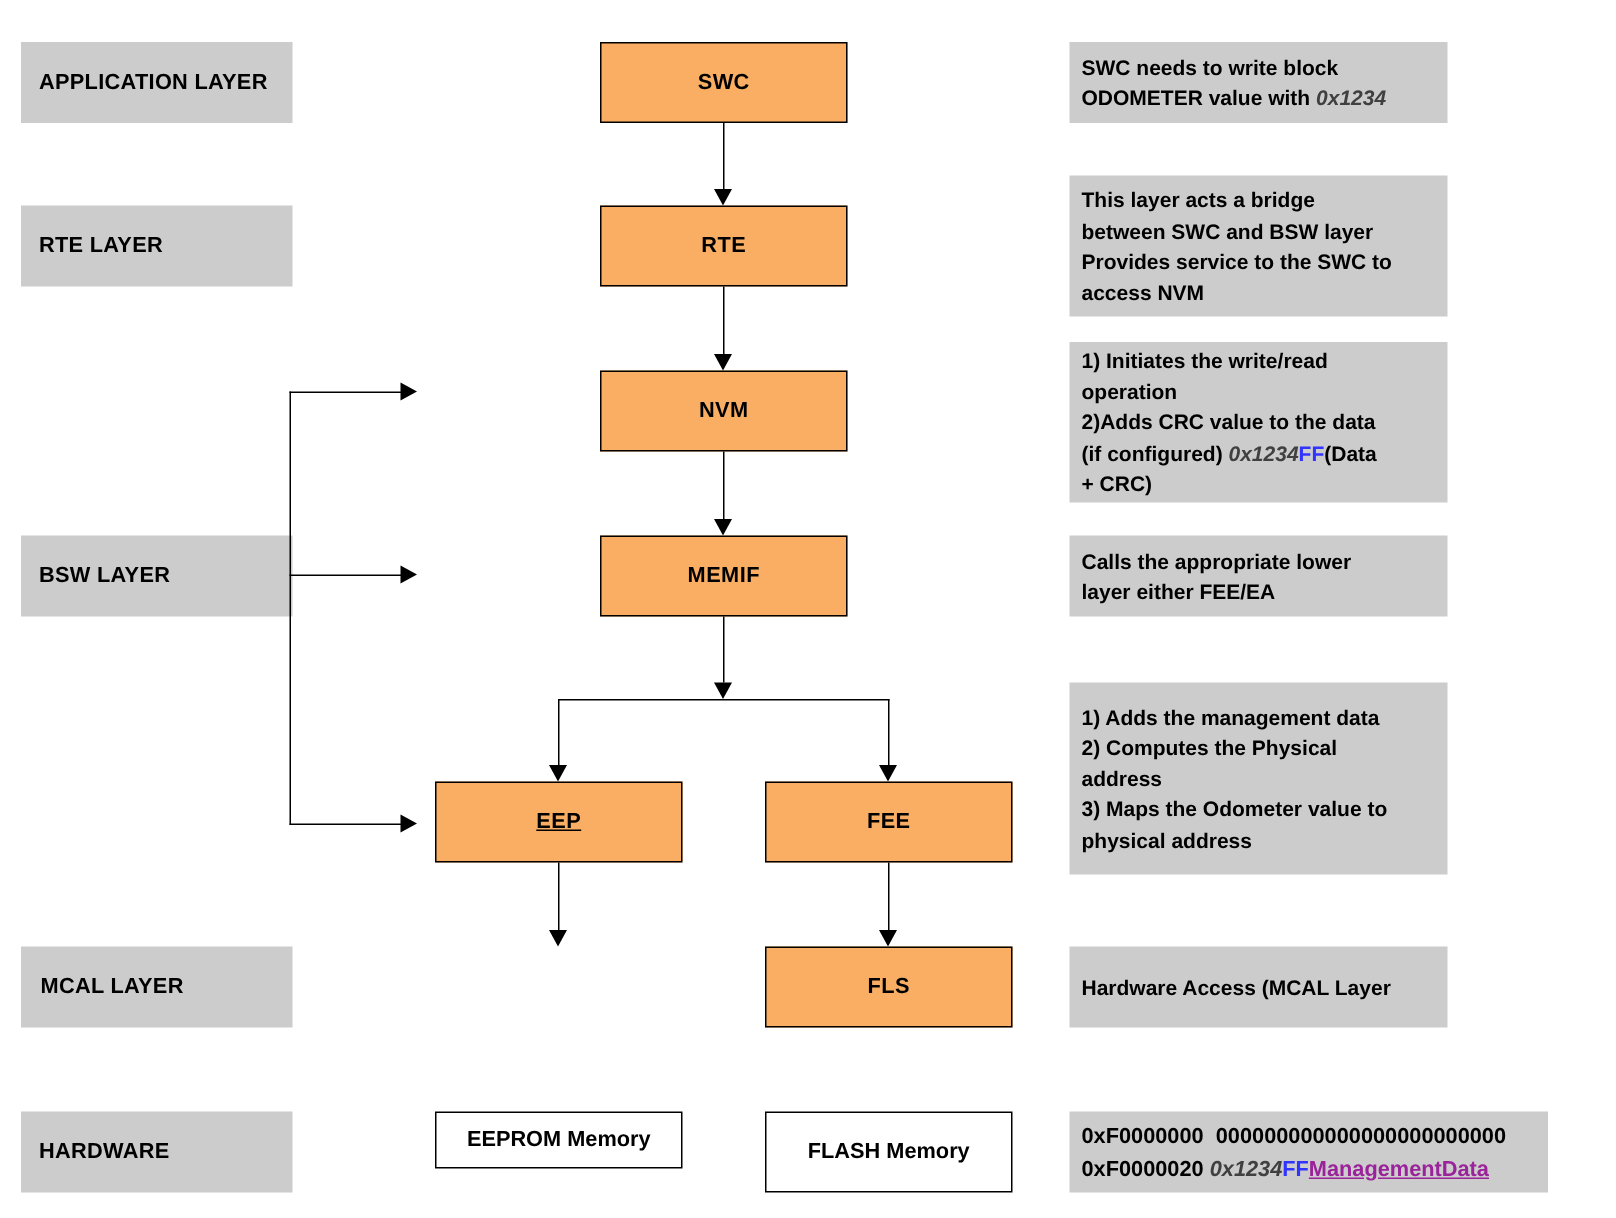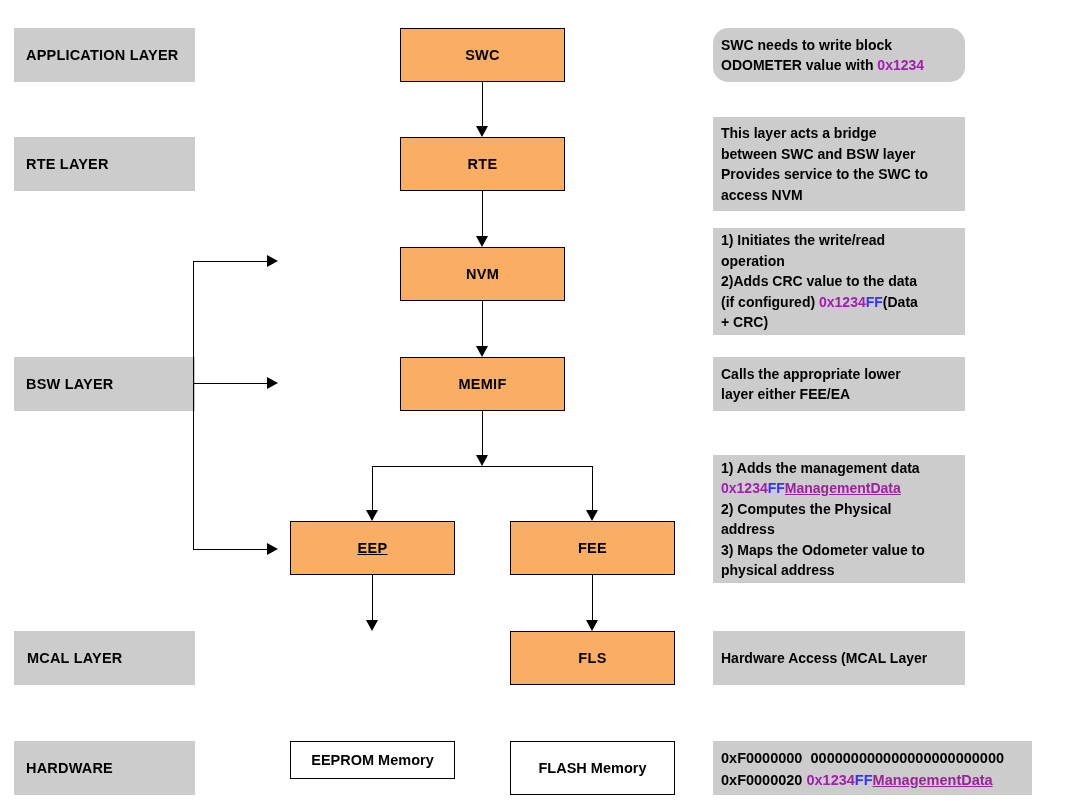--- a/index.html
+++ b/index.html
@@ -81,21 +81,21 @@
     background: #cccccc;
     color: #000000;
     font-size: 14.5px;
     font-weight: bold;
     box-sizing: border-box;
     padding: 6px 6px 6px 8px;
     line-height: 22px;
     letter-spacing: 0px;
   }
 
-  .c-red    { color: #a21caf; }
+  .c-red    { color: #404040; font-style: italic; }
   .c-blue   { color: #3333ff; }
   .c-purple { color: #9a229a; text-decoration: underline; }
 
   
   .v-line {
     position: absolute;
     width: 0;
     border-left: 1.6px solid #000000;
   }
   .h-line {
@@ -210,21 +210,21 @@
 
   <div class="v-line" style="left:592px; top:466px; height:44px;"></div>
   <div class="arrow-down" style="left:585.5px; top:510px;"></div>
 
   <div class="v-line" style="left:372px; top:575px; height:45px;"></div>
   <div class="arrow-down" style="left:365.5px; top:620px;"></div>
 
   <div class="v-line" style="left:592px; top:575px; height:45px;"></div>
   <div class="arrow-down" style="left:585.5px; top:620px;"></div>
 
-  <div class="note-box" style="left:713px; top:28px; width:252px; height:54px;border-radius:15px;">
+  <div class="note-box" style="left:713px; top:28px; width:252px; height:54px;">
     <div class="inner">
       <div>SWC needs to write block</div>
       <div><span>ODOMETER value with </span><span class="c-red">0x1234</span></div>
     </div>
   </div>
 
   <div class="note-box" style="left:713px; top:117px; width:252px; height:94px;">
     <div class="inner">
       <div>This layer acts a bridge</div>
       <div>between SWC and BSW layer</div>
@@ -246,21 +246,20 @@
   <div class="note-box" style="left:713px; top:357px; width:252px; height:54px;">
     <div class="inner">
       <div>Calls the appropriate lower</div>
       <div>layer either FEE/EA</div>
     </div>
   </div>
 
   <div class="note-box" style="left:713px; top:455px; width:252px; height:128px;">
     <div class="inner">
       <div>1) Adds the management data</div>
-      <div><span class="c-red">0x1234</span><span class="c-blue">FF</span><span class="c-purple">ManagementData</span></div>
       <div>2) Computes the Physical</div>
       <div>address</div>
       <div>3) Maps the Odometer value to</div>
       <div>physical address</div>
     </div>
   </div>
 
   <div class="note-box" style="left:713px; top:631px; width:252px; height:54px;">
     <div class="inner">
       <div>Hardware Access (MCAL Layer</div>

